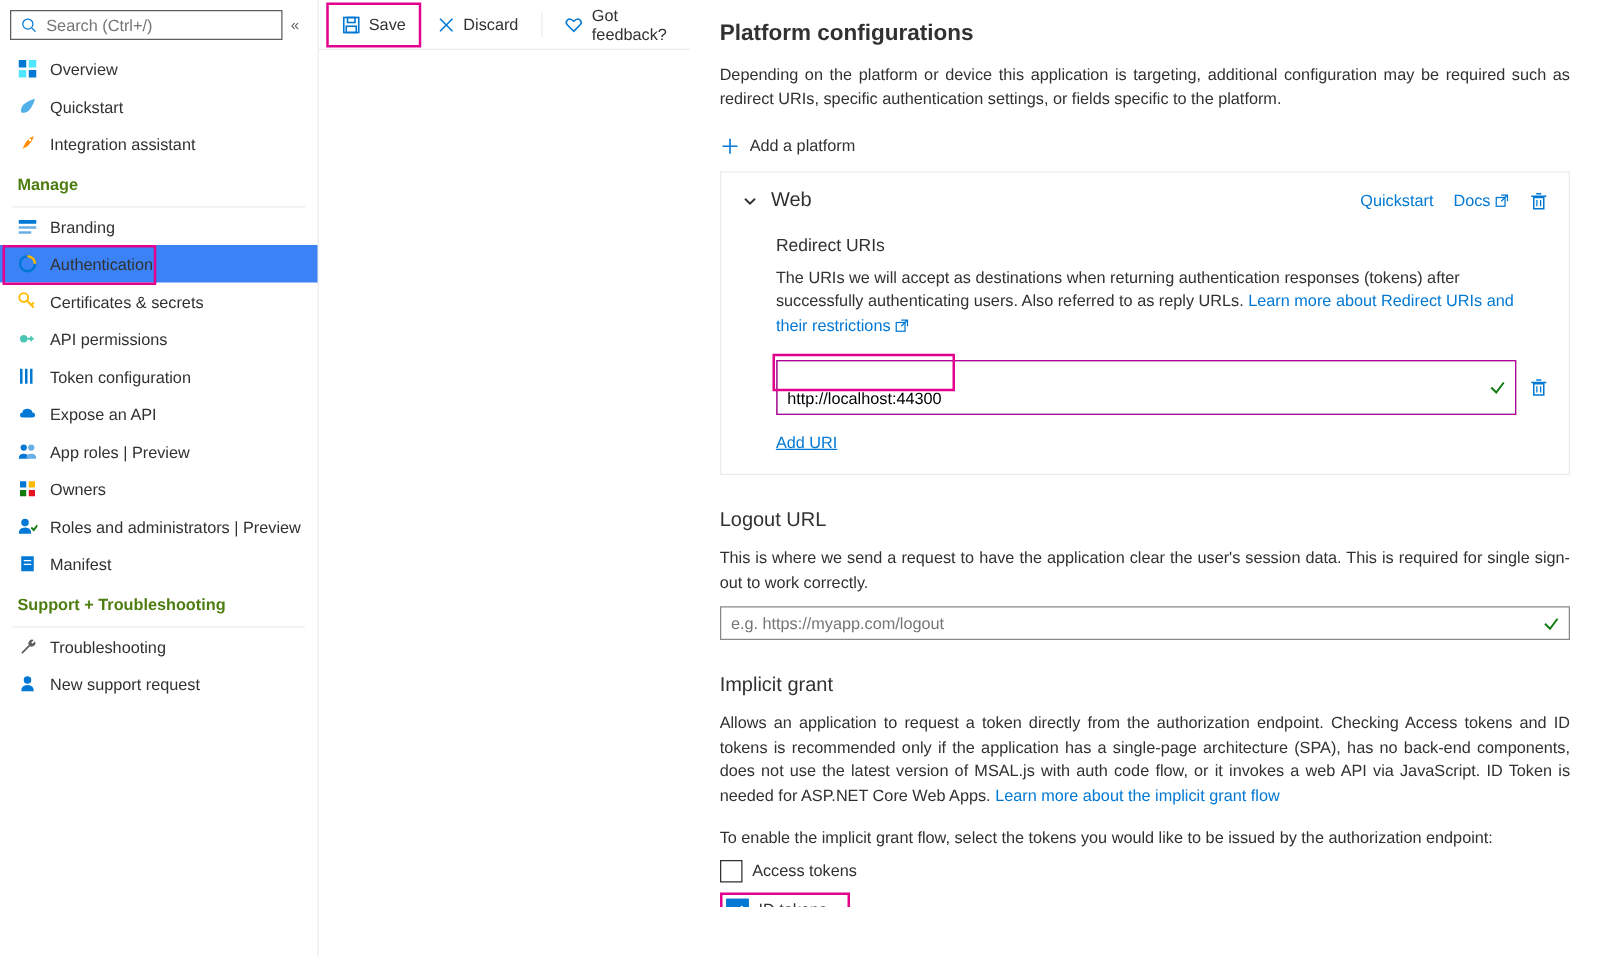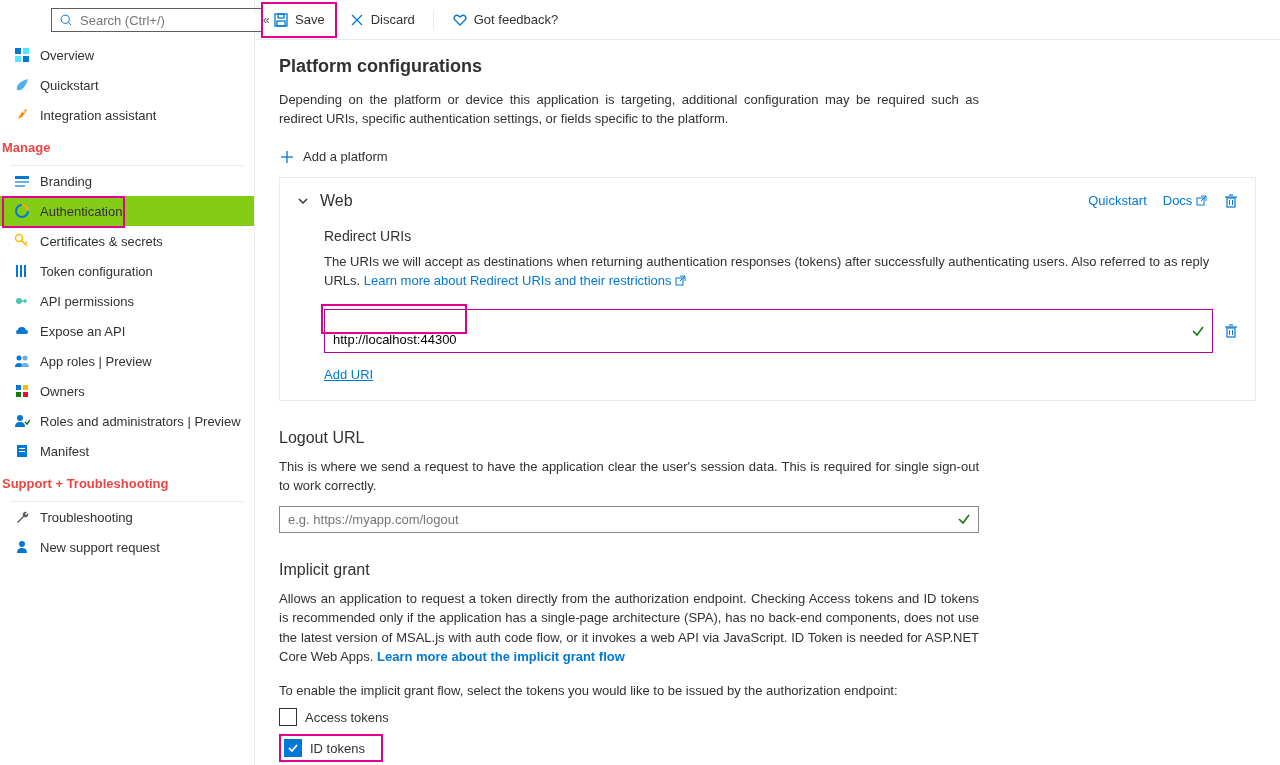--- a/index.html
+++ b/index.html
@@ -1,33 +1,33 @@
 <!DOCTYPE html>
 <html><head>
 <meta charset="utf-8">
 <style>
 * { box-sizing: border-box; margin: 0; padding: 0; }
 body { font-family: "Segoe UI", Arial, sans-serif; font-size: 13px; color: #323130; background: #fff; width: 1280px; height: 765px; overflow: hidden; }
 .container { display: flex; height: 100%; }
 
 
 .sidebar { width: 255px; border-right: 1px solid #edebe9; padding: 8px 0; display: flex; flex-direction: column; }
-.search-row { display: flex; align-items: center; padding: 0 8px 8px 8px; gap: 0; margin-left: 43px; }
+.search-row { display: flex; align-items: center; padding: 0 8px 8px 8px; gap: 0; }
 .search-box { flex: 1; display: flex; align-items: center; border: 1px solid #605e5c; padding: 4px 6px; gap: 6px; height: 24px; }
 .search-box input { border: none; outline: none; font-size: 13px; flex: 1; color: #605e5c; }
 .collapse-btn { width: 20px; text-align: center; color: #605e5c; cursor: pointer; font-size: 12px; }
 .nav-item { display: flex; align-items: center; padding: 7px 10px 7px 14px; gap: 10px; cursor: pointer; font-size: 13px; }
-.nav-item.active { background: #84cc16; }
+.nav-item.active { background: #3b82f6; }
 .nav-icon { width: 16px; height: 16px; display: inline-flex; align-items: center; justify-content: center; flex-shrink: 0; }
-.section-header { font-weight: 600; padding: 10px 10px 6px 2px; font-size: 13px; color: #ef4444; }
+.section-header { font-weight: 600; padding: 10px 10px 6px 14px; font-size: 13px; color: #4d7c0f; }
 .section-divider { border-top: 1px solid #edebe9; margin: 4px 10px 0 10px; }
 .highlight-red-box { border: 2px solid #e3008c; }
 
 
-.main { flex: 1; display: flex; flex-direction: column; overflow: hidden; }
+.main { flex: 1; display: flex; flex-direction: row; overflow: hidden; }
 .toolbar { display: flex; align-items: center; border-bottom: 1px solid #edebe9; height: 40px; padding: 0 8px; gap: 4px; }
 .tool-btn { display: flex; align-items: center; gap: 6px; padding: 6px 10px; cursor: pointer; font-size: 13px; color: #323130; }
 .tool-sep { width: 1px; height: 20px; background: #edebe9; margin: 0 4px; }
 
 .content { padding: 16px 24px; overflow-y: auto; height: calc(100% - 40px); }
 h2.page-title { font-size: 18px; font-weight: 600; margin-bottom: 14px; }
 .desc { font-size: 13px; color: #323130; line-height: 1.45; max-width: 700px; text-align: justify; }
 .add-platform { display: flex; align-items: center; gap: 8px; margin-top: 16px; cursor: pointer; color: #323130; font-size: 13px; padding: 4px 0; }
 
 .platform-card { border: 1px solid #edebe9; margin-top: 8px; padding: 14px 16px 18px 16px; }
@@ -46,21 +46,21 @@
 .uri-input input { width: 100%; border: 1px solid #8a8886; padding: 22px 28px 5px 8px; font-size: 13px; outline: 1px solid #b4009e; outline-offset: -1px; }
 .uri-check { position: absolute; right: 8px; top: 50%; transform: translateY(-50%); color: #107c10; }
 .trash-btn { color: #0078d4; cursor: pointer; }
 .overlay-red-partial { position: absolute; left: -3px; top: -5px; width: 146px; height: 30px; border: 2px solid #e3008c; pointer-events: none; }
 
 .add-uri { color: #0078d4; margin-top: 14px; cursor: pointer; font-size: 13px; padding-left: 28px; text-decoration: underline; }
 
 .section { margin-top: 28px; }
 .section h3 { font-size: 16px; font-weight: 400; margin-bottom: 10px; }
 .section p { font-size: 13px; line-height: 1.5; max-width: 700px; text-align: justify; }
-.section a { color: #0078d4; text-decoration: none; font-weight: bold; }
+.section a { color: #0078d4; text-decoration: none; }
 .logout-input-wrap { position: relative; margin-top: 10px; max-width: 700px; }
 .logout-input { width: 100%; border: 1px solid #8a8886; padding: 5px 28px 5px 8px; font-size: 13px; color: #605e5c; }
 .logout-check { position: absolute; right: 8px; top: 50%; transform: translateY(-50%); color: #107c10; }
 
 .checkbox-row { display: flex; align-items: center; gap: 8px; margin-top: 8px; }
 .chk { width: 18px; height: 18px; border: 1px solid #323130; display: inline-flex; align-items: center; justify-content: center; flex-shrink: 0; }
 .chk.checked { background: #0078d4; border-color: #0078d4; color: #fff; }
 .chk-box-highlight { display: inline-flex; align-items: center; gap: 8px; border: 2px solid #e3008c; padding: 3px 16px 3px 3px; }
 
 svg { display: block; }
@@ -142,35 +142,35 @@
             <circle cx="5" cy="5" r="3.5" fill="none" stroke="#ffb900" stroke-width="1.5"></circle>
             <line x1="7" y1="7" x2="13" y2="13" stroke="#ffb900" stroke-width="1.5"></line>
             <line x1="11" y1="11" x2="13" y2="9" stroke="#ffb900" stroke-width="1.5"></line>
           </svg>
         </span>
       <span>Certificates &amp; secrets</span>
     </div>
     <div class="nav-item">
       <span class="nav-icon">
           <svg width="16" height="16">
+            <circle cx="5" cy="8" r="3" fill="#49c5b1"></circle>
+            <path d="M8 8 h5 M11 6 v4" stroke="#49c5b1" stroke-width="1.5"></path>
+          </svg>
+        </span>
+      <span>API permissions</span>
+    </div>
+    <div class="nav-item">
+      <span class="nav-icon">
+          <svg width="16" height="16">
             <rect x="2" y="2" width="2" height="12" fill="#0078d4"></rect>
             <rect x="6" y="2" width="2" height="12" fill="#0078d4"></rect>
             <rect x="10" y="2" width="2" height="12" fill="#0078d4"></rect>
           </svg>
         </span>
       <span>Token configuration</span>
-    </div>
-    <div class="nav-item">
-      <span class="nav-icon">
-          <svg width="16" height="16">
-            <circle cx="5" cy="8" r="3" fill="#49c5b1"></circle>
-            <path d="M8 8 h5 M11 6 v4" stroke="#49c5b1" stroke-width="1.5"></path>
-          </svg>
-        </span>
-      <span>API permissions</span>
     </div>
     <div class="nav-item">
       <span class="nav-icon">
           <svg width="16" height="16">
             <path d="M4 11 Q2 11 2 9 Q2 7 4 7 Q4 4 8 4 Q11 4 12 7 Q14 7 14 9 Q14 11 12 11 Z" fill="#0078d4"></path>
           </svg>
         </span>
       <span>Expose an API</span>
     </div>
     <div class="nav-item">

